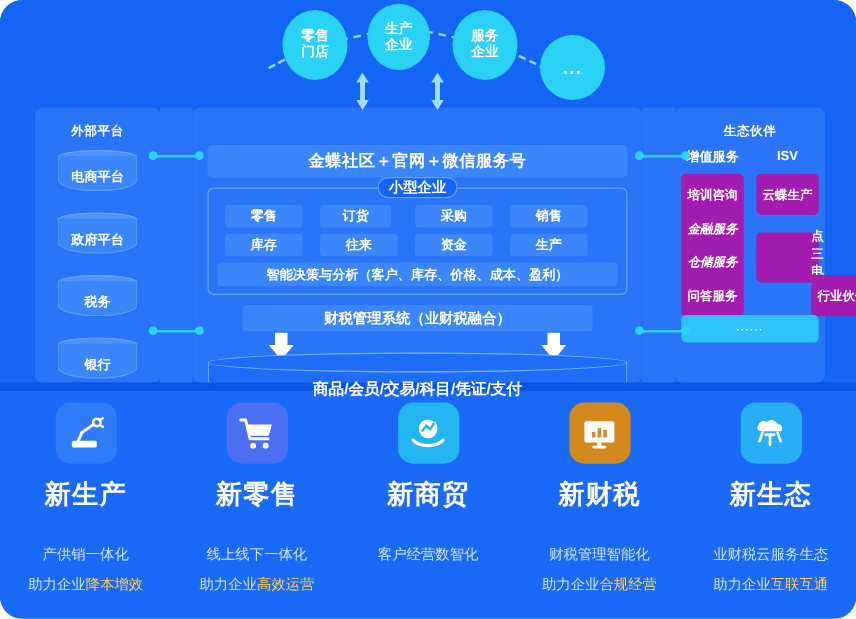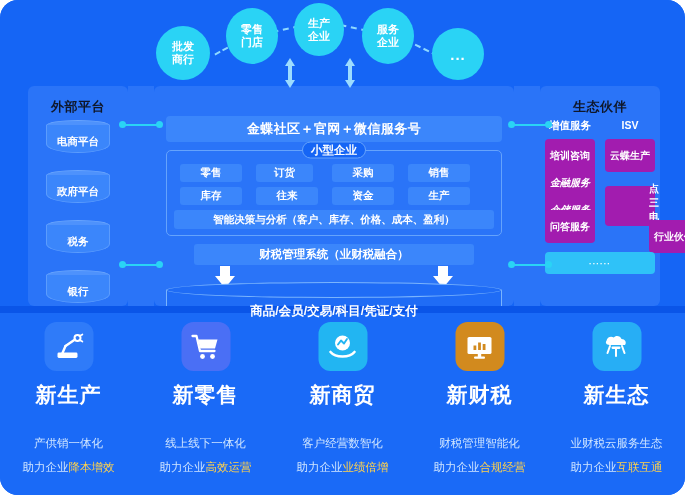--- a/index.html
+++ b/index.html
@@ -35,22 +35,22 @@
     background: #2a74f8;
     border-radius: 6px;
   }
   #panel-left  { left: 28px;  top: 86px; width: 100px; height: 220px; }
   #panel-mid   { left: 154px; top: 86px; width: 360px; height: 220px; }
   #panel-right { left: 540px; top: 86px; width: 120px; height: 220px; }
 
   .panel-title {
     position: absolute; left: 0; right: 0; top: 12px;
     text-align: center;
-    color: #0f172a;
-    font-size: 13px;
+    color: #ffffff;
+    font-size: 10px;
     font-weight: bold;
     letter-spacing: 0.5px;
   }
 
   
   .node {
     position: absolute;
     background: #2ad3f5;
     border-radius: 50%;
     color: #ffffff;
@@ -213,23 +213,20 @@
   <div id="top-region">
 
     <div class="band" id="band-left"></div>
     <div class="band" id="band-right"></div>
 
     <div class="node-line" style="left:213px; top:46px; width:32px; transform:rotate(-28deg);"></div>
     <div class="node-line" style="left:272px; top:27px; width:38px; transform:rotate(-12deg);"></div>
     <div class="node-line" style="left:340px; top:28px; width:38px; transform:rotate(12deg);"></div>
     <div class="node-line" style="left:405px; top:47px; width:34px; transform:rotate(26deg);"></div>
 
-    <div class="node" style="left:156px; top:26px; width:54px; height:54px;">
-      <span><span>批发</span><br><span>商行</span></span>
-    </div>
     <div class="node" style="left:226px; top:8px; width:52px; height:56px;">
       <span><span>零售</span><br><span>门店</span></span>
     </div>
     <div class="node" style="left:294px; top:3px; width:50px; height:53px;">
       <span><span>生产</span><br><span>企业</span></span>
     </div>
     <div class="node" style="left:362px; top:8px; width:52px; height:56px;">
       <span><span>服务</span><br><span>企业</span></span>
     </div>
     <div class="node dots" style="left:432px; top:28px; width:52px; height:52px;">
@@ -319,21 +316,21 @@
 
     <div class="panel" id="panel-right">
       <div class="panel-title">生态伙伴</div>
 
       <div class="col-head" style="left:5px;text-align:center;">增值服务</div>
       <div class="col-head" style="left:65px;">ISV</div>
 
       <div class="pchip" style="left:5px;  top:53px;">培训咨询</div>
       <div class="pchip" style="left:5px;  top:80px;font-style:italic;">金融服务</div>
       <div class="pchip" style="left:5px;  top:107px;font-style:italic;">仓储服务</div>
-      <div class="pchip" style="left:5px;  top:124px;">问答服务</div>
+      <div class="pchip" style="left:5px;  top:134px;">问答服务</div>
 
       <div class="pchip" style="left:65px; top:53px;">云蝶生产</div>
       <div class="pchip" style="left:65px; top:80px;margin-top:20px;">项目管理</div>
       <div class="pchip" style="left:65px; top:107px;padding-left:48px;">点三电商</div>
       <div class="pchip" style="left:65px; top:134px;margin-left:44px;">行业伙伴</div>
 
       <div class="pchip dots" style="top:166px;">······</div>
     </div>
   </div>
 
@@ -374,21 +371,20 @@
     <div class="card" style="left:274px;">
       <div class="card-icon" style="background:#22b5f2;">
         <svg width="30" height="30" viewBox="0 0 30 30">
           <circle cx="15" cy="11" r="7.5" fill="#fff"></circle>
           <path d="M10.5 12.5 L13.5 8.5 L16.5 11.5 L19.5 7" fill="none" stroke="#22b5f2" stroke-width="1.9" stroke-linecap="round" stroke-linejoin="round"></path>
           <path d="M3 20 C8 26 22 26 27 20" fill="none" stroke="#fff" stroke-width="2.6" stroke-linecap="round"></path>
         </svg>
       </div>
       <div class="card-title">新商贸</div>
       <div class="card-line l1">客户经营数智化</div>
-      <div class="card-line l2"><span>助力企业</span><span class="hl">业绩倍增</span></div>
     </div>
 
     <div class="card" style="left:411px;">
       <div class="card-icon" style="background:#d28a1e;">
         <svg width="30" height="30" viewBox="0 0 30 30">
           <rect x="3" y="5" width="24" height="17" rx="1.6" fill="#fff"></rect>
           <rect x="9" y="13.5" width="2.8" height="4.5" fill="#d28a1e"></rect>
           <rect x="13.6" y="10.5" width="2.8" height="7.5" fill="#d28a1e"></rect>
           <rect x="18.2" y="12" width="2.8" height="6" fill="#d28a1e"></rect>
           <rect x="13.3" y="22" width="3.4" height="3" fill="#fff"></rect>

